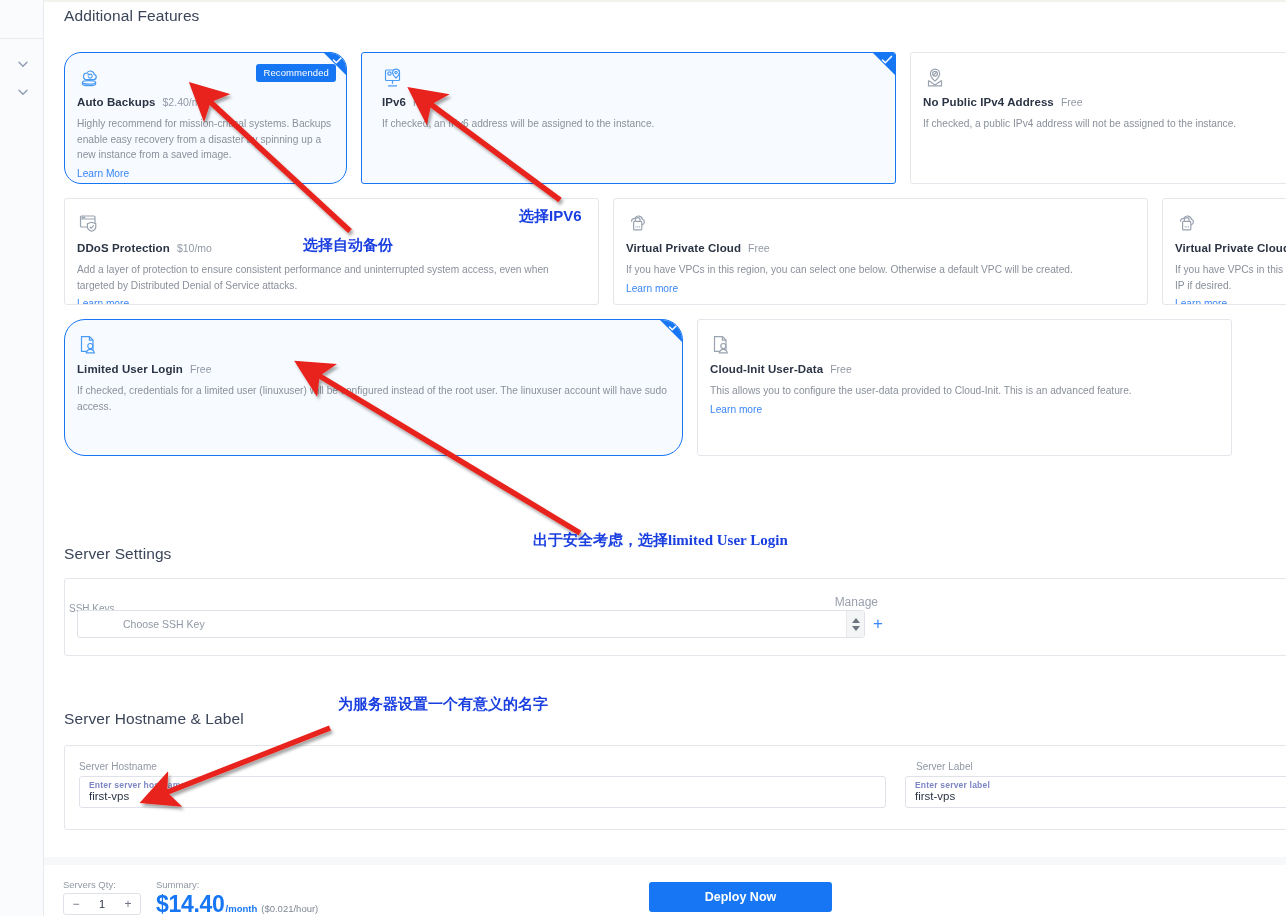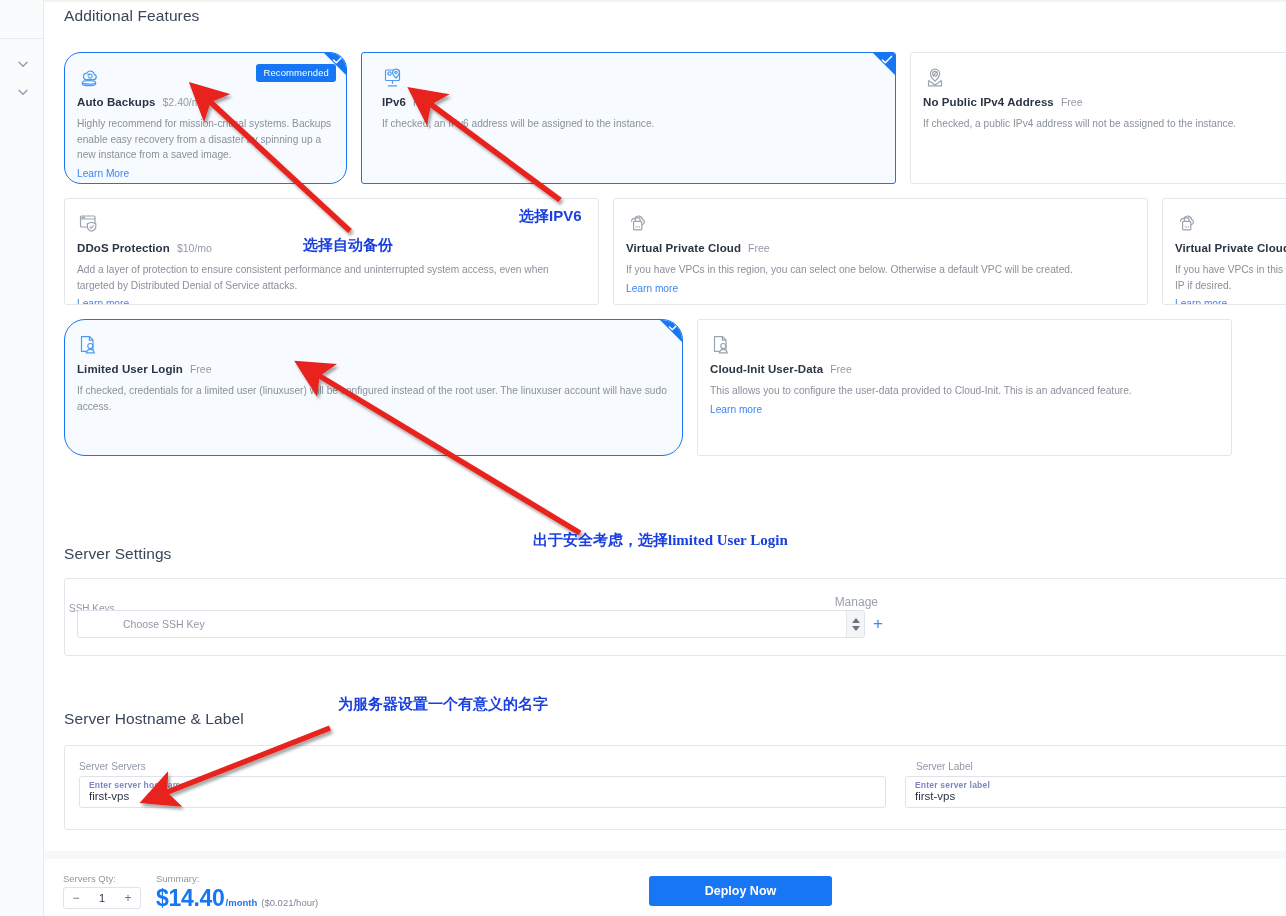--- a/index.html
+++ b/index.html
@@ -148,21 +148,21 @@
     position:absolute; left:9px; top:3px; font-size: 8.5px; font-weight:bold;
     color:#7d86c4; letter-spacing:.2px;
   }
   .tf-value {
     position:absolute; left:9px; top:13px; font-size: 11.5px; color:#2b3445;
   }
 
   
   .footer {
     position:absolute; left: 0; bottom: 0; width: 1242px; height: 58px;
-    background:#ffffff; border-top: 1px solid #000000;
+    background:#ffffff; border-top: 7px solid #000000;
   }
   .footer-bg-top { position:absolute; left:0; top:-8px; width:1242px; height:8px; background:#f7f8fa; }
   .f-label { position:absolute; font-size: 9.5px; color:#9198a5; }
   #f-qty-label { left: 19px; top: 14px; }
   #f-sum-label { left: 112px; top: 14px; }
 
   .stepper {
     position:absolute; left: 19px; top: 28px; width: 78px; height: 22px;
     border:1px solid #dfe2e8; border-radius:3px; display:flex; align-items:center;
     background:#fff;
@@ -397,21 +397,21 @@
           <div class="spin-arrow spin-up"></div>
           <div class="spin-arrow spin-down"></div>
         </div>
       </div>
       <div id="btn-add-ssh">+</div>
     </div>
 
     <div class="section-title" id="h-hostname">Server Hostname &amp; Label</div>
 
     <div class="panel" id="panel-hostname">
-      <div class="field-label" id="lbl-hostname">Server Servers</div>
+      <div class="field-label" id="lbl-hostname">Server Hostname</div>
       <div class="text-field" id="fld-hostname">
         <span class="tf-caption">Enter server hostname</span>
         <span class="tf-value">first-vps</span>
       </div>
 
       <div id="lbl-serverlabel">Server Label</div>
       <div class="text-field" id="fld-serverlabel">
         <span class="tf-caption">Enter server label</span>
         <span class="tf-value">first-vps</span>
       </div>

